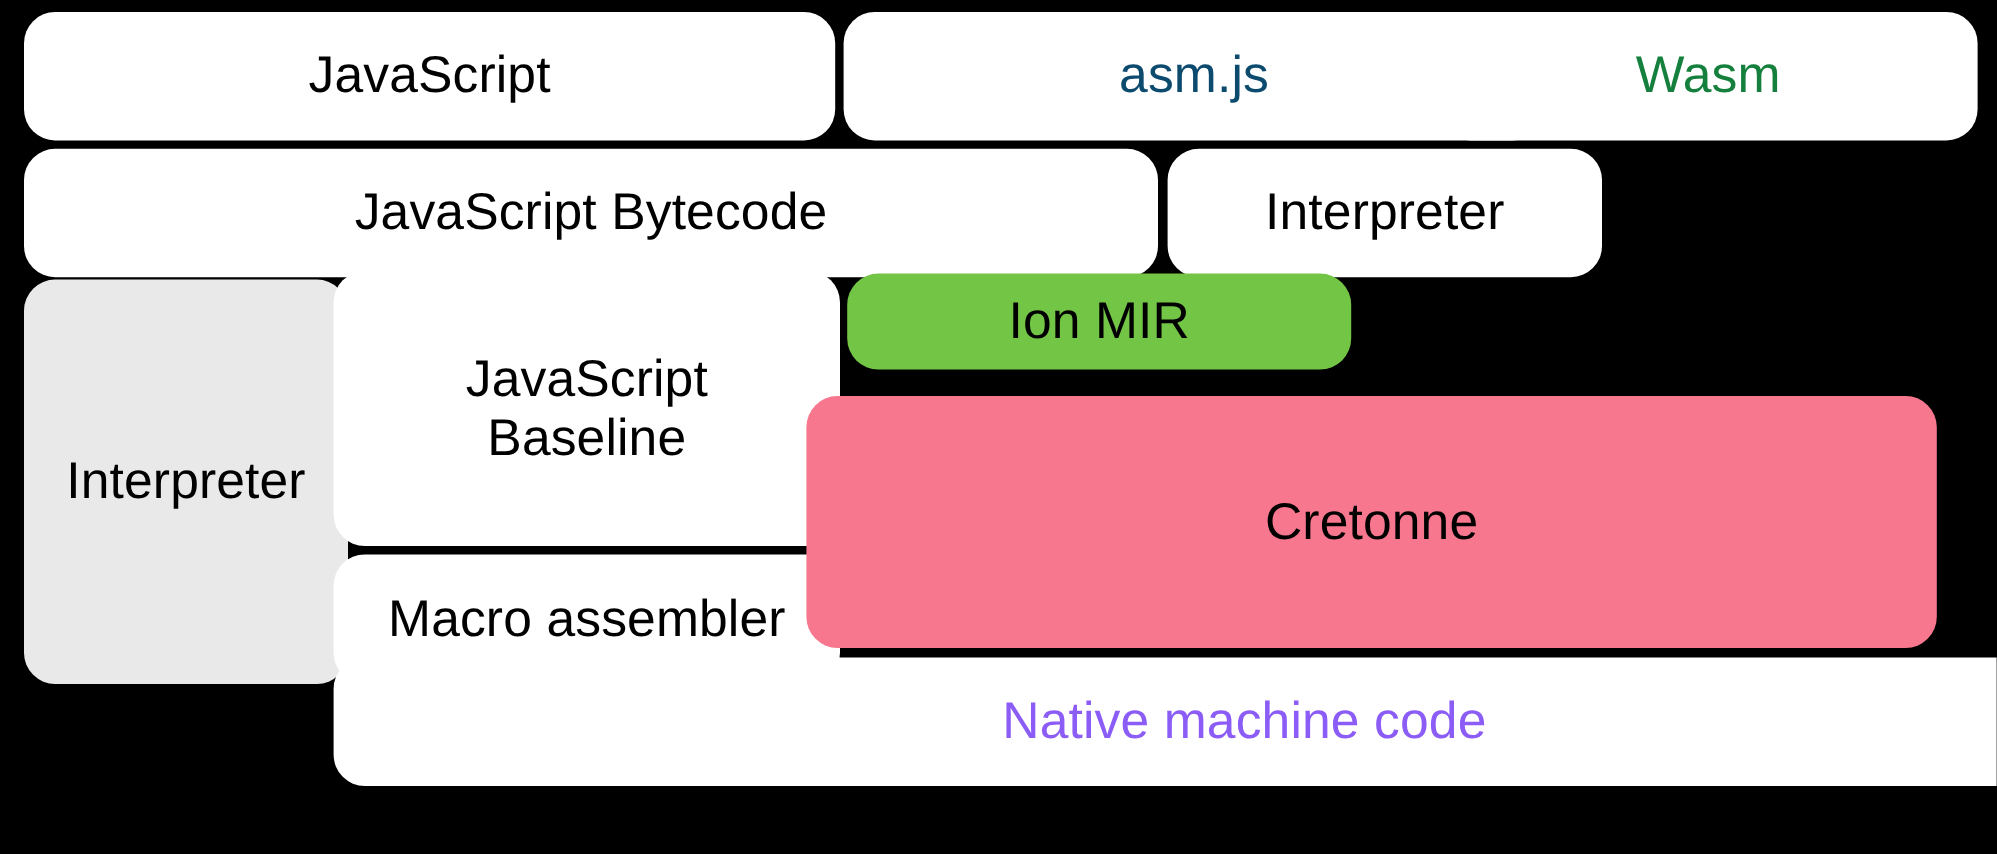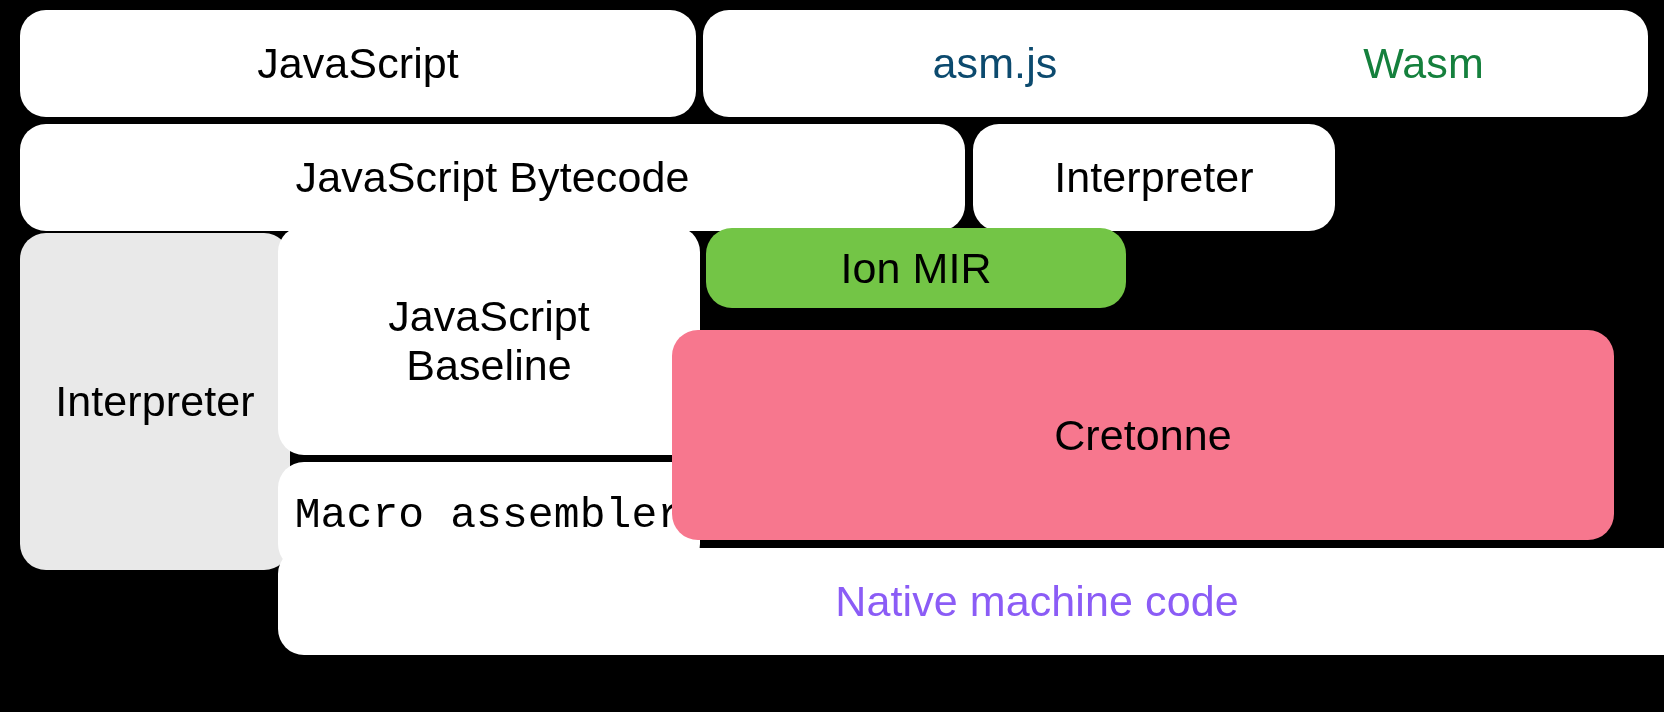--- a/index.html
+++ b/index.html
@@ -42,17 +42,17 @@
 
 <div id="stage" style="background: rgb(0, 0, 0);">
     <div class="box fill-white" style="left: 20px; top: 10px; width: 676px; height: 107px; color: rgb(0, 0, 0);">JavaScript</div>
     <div class="box fill-white" style="left: 703px; top: 10px; width: 584px; height: 107px; color: #0c4a6e;">asm.js</div>
     <div class="box fill-white" style="left: 1199px; top: 10px; width: 449px; height: 107px; color: #15803d;">Wasm</div>
     <div class="box fill-white" style="left: 20px; top: 124px; width: 945px; height: 107px; color: #000000;">JavaScript Bytecode</div>
     <div class="box fill-white" style="left: 973px; top: 124px; width: 362px; height: 107px; color: rgb(0, 0, 0);">Interpreter</div>
     <div class="box fill-grey" style="left: 20px; top: 233px; width: 270px; height: 337px; color: rgb(0, 0, 0);">Interpreter</div>
     <div class="box fill-white" style="left: 278px; top: 226px; width: 422px; height: 229px; color: rgb(0, 0, 0);">JavaScript
 Baseline</div>
-    <div class="box fill-white" style="left: 278px; top: 462px; width: 422px; height: 108px; color: rgb(0, 0, 0); font-family: Liberation Mono, monospace;">Macro assembler</div>
+    <div class="box fill-white" style="left: 278px; top: 462px; width: 422px; height: 108px; color: rgb(0, 0, 0);">Macro assembler</div>
     <div class="box fill-green" style="left: 706px; top: 228px; width: 420px; height: 80px; color: rgb(0, 0, 0);">Ion MIR</div>
     <div class="box fill-pink" style="left: 672px; top: 330px; width: 942px; height: 210px; color: rgb(0, 0, 0);">Cretonne</div>
     <div class="box fill-white" style="left: 278px; top: 548px; width: 1518px; height: 107px; color: #8b5cf6;">Native machine code</div>
   </div>
 
 </body></html>

